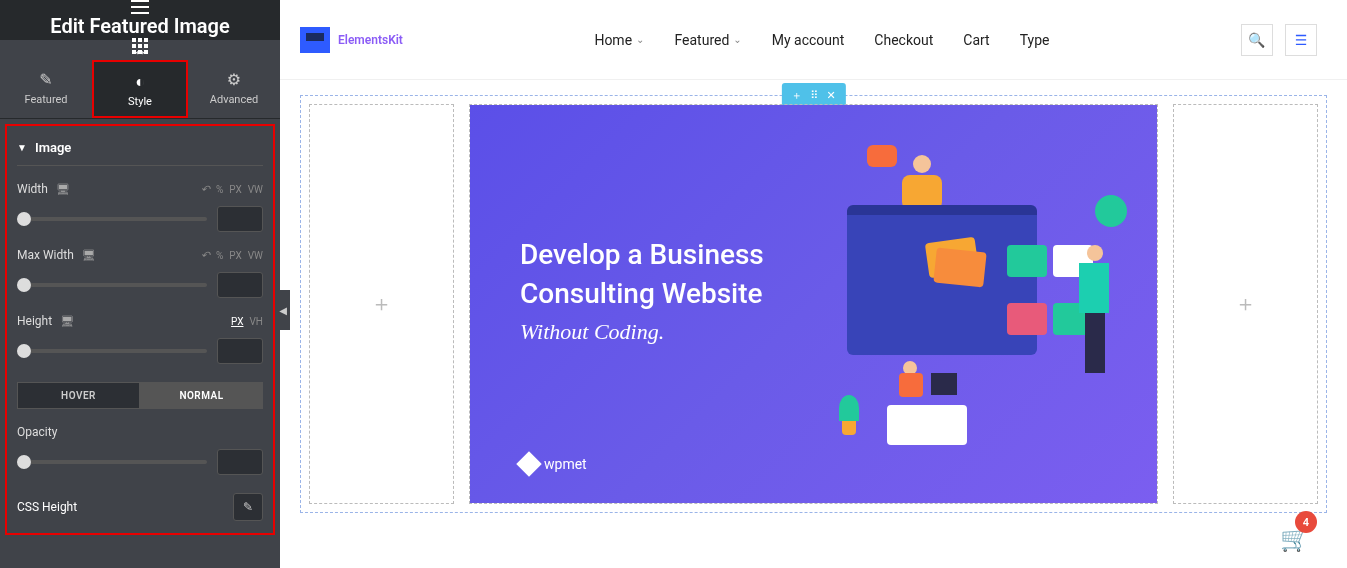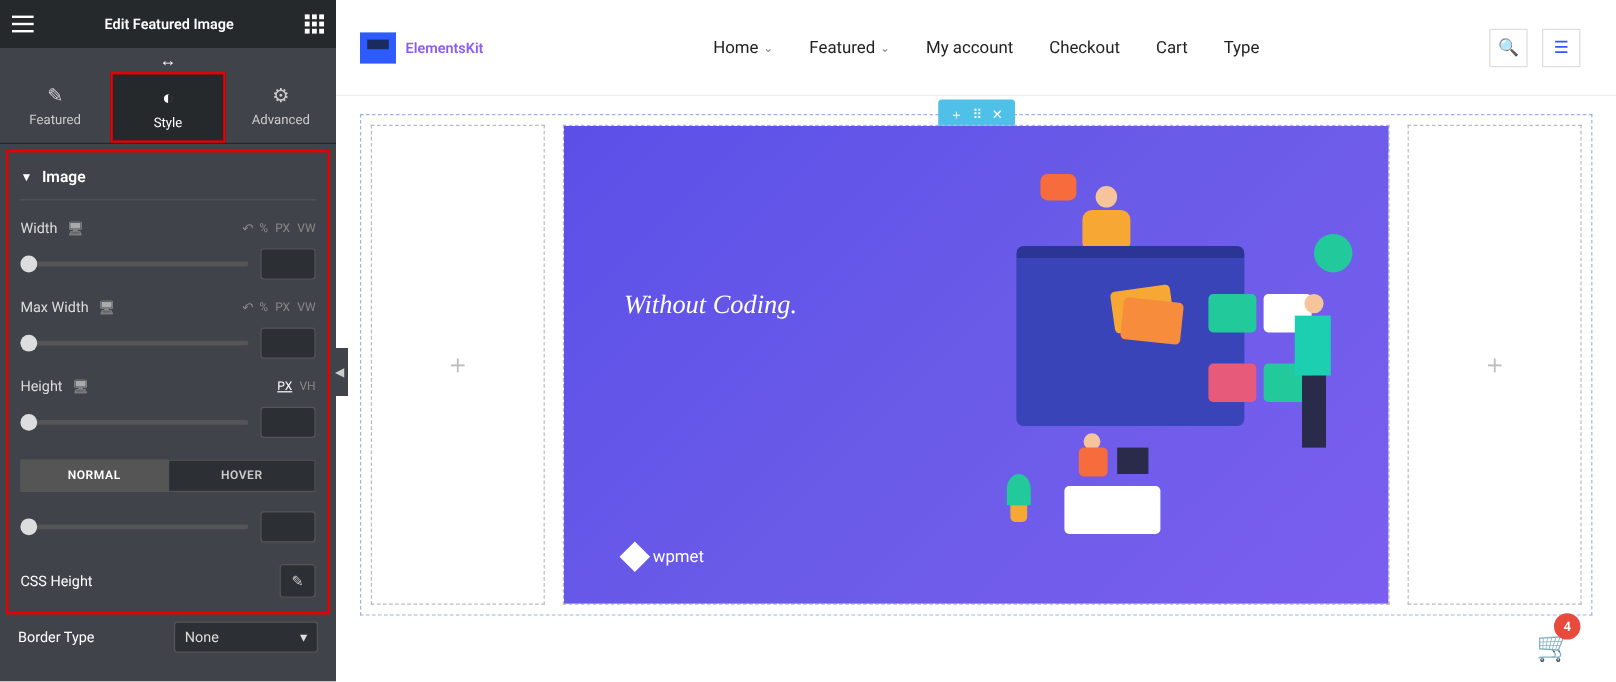--- a/index.html
+++ b/index.html
@@ -1,20 +1,20 @@
 <!DOCTYPE html>
 <html><head>
 <meta charset="utf-8">
 <style>
 * { box-sizing: border-box; margin: 0; padding: 0; font-family: -apple-system, BlinkMacSystemFont, "Segoe UI", Roboto, sans-serif; }
 body { width: 1347px; height: 568px; display: flex; overflow: hidden; position: relative; background: #fff; }
 
 
 .panel { width: 280px; height: 568px; background: #404349; color: #fff; display: flex; flex-direction: column; flex-shrink: 0; }
-.panel-header { height: 40px; background: #26292c; display: flex; align-items: center; justify-content: space-between; padding: 0 10px; font-size: 12px; font-weight: 600; }
+.panel-header { height: 40px; background: #26292c; display: flex; align-items: center; justify-content: space-between; padding: 0 10px; font-size: 20px; font-weight: 600; flex-direction: column; }
 .panel-header .left-icons, .panel-header .right-icons { display: flex; align-items: center; gap: 6px; }
 .menu-icon { width: 18px; height: 14px; display: flex; flex-direction: column; justify-content: space-between; cursor: pointer; }
 .menu-icon span { height: 2px; background: #fff; width: 100%; }
 .grid-icon { width: 16px; height: 16px; display: grid; grid-template-columns: repeat(3,4px); grid-template-rows: repeat(3,4px); gap: 2px; cursor: pointer; }
 .grid-icon span { background: #fff; width:4px; height:4px; }
 
 .resize-arrows { display: flex; align-items: center; justify-content: center; height: 20px; color: #fff; font-size: 14px; }
 
 .tabs { display: flex; border-bottom: 1px solid #26292c; }
 .tab { flex: 1; text-align: center; padding: 10px 0 8px; font-size: 11px; color: #ccc; cursor: pointer; }
@@ -222,48 +222,46 @@
         </div>
         <div class="slider-row">
           <div class="slider-track">
               <div class="slider-thumb"></div>
             </div>
           <input class="num-input" style="">
         </div>
       </div>
 
       <div class="state-tabs">
+        <div class="state-tab">HOVER</div>
         <div class="state-tab active">NORMAL</div>
-        <div class="state-tab">HOVER</div>
       </div>
 
       <div class="control-row">
+        <div class="control-label-row">
+          <div class="left">
+              <span>Opacity</span>
+            </div>
+        </div>
         <div class="slider-row">
           <div class="slider-track">
               <div class="slider-thumb"></div>
             </div>
           <input class="num-input" style="">
         </div>
       </div>
 
       <div class="filters-row">
         <span>CSS Height</span>
         <div class="filters-btn">
           <span>✎</span>
         </div>
       </div>
     </div>
 
-    <div class="border-row">
-      <span>Border Type</span>
-      <div class="border-select">
-        <span>None</span>
-        <span>▾</span>
-      </div>
-    </div>
   </div>
 </div>
 
 <div class="edge-toggle">◀</div>
 
 <div class="canvas">
   <div class="site-header">
     <div class="logo">
       <div class="logo-mark"></div>
       <span>ElementsKit</span>
@@ -309,20 +307,21 @@
       </div>
       <div class="cols">
         <div class="col small">
           <span class="add-icon">＋</span>
         </div>
         <div class="col big">
           <div class="col-badge">▦</div>
           <div class="edit-badge">✎</div>
           <div class="feature-img">
             <div class="feature-text">
+              <h2><span>Develop a Business</span><br><span>Consulting Website</span></h2>
               <div class="sub">Without Coding.</div>
             </div>
             <div class="wpmet">
               <div class="wpmet-icon"></div>
               <span>wpmet</span>
             </div>
             <div class="illus">
               <div class="speech"></div>
               <div class="person1">
                   <div class="p1-head"></div>

